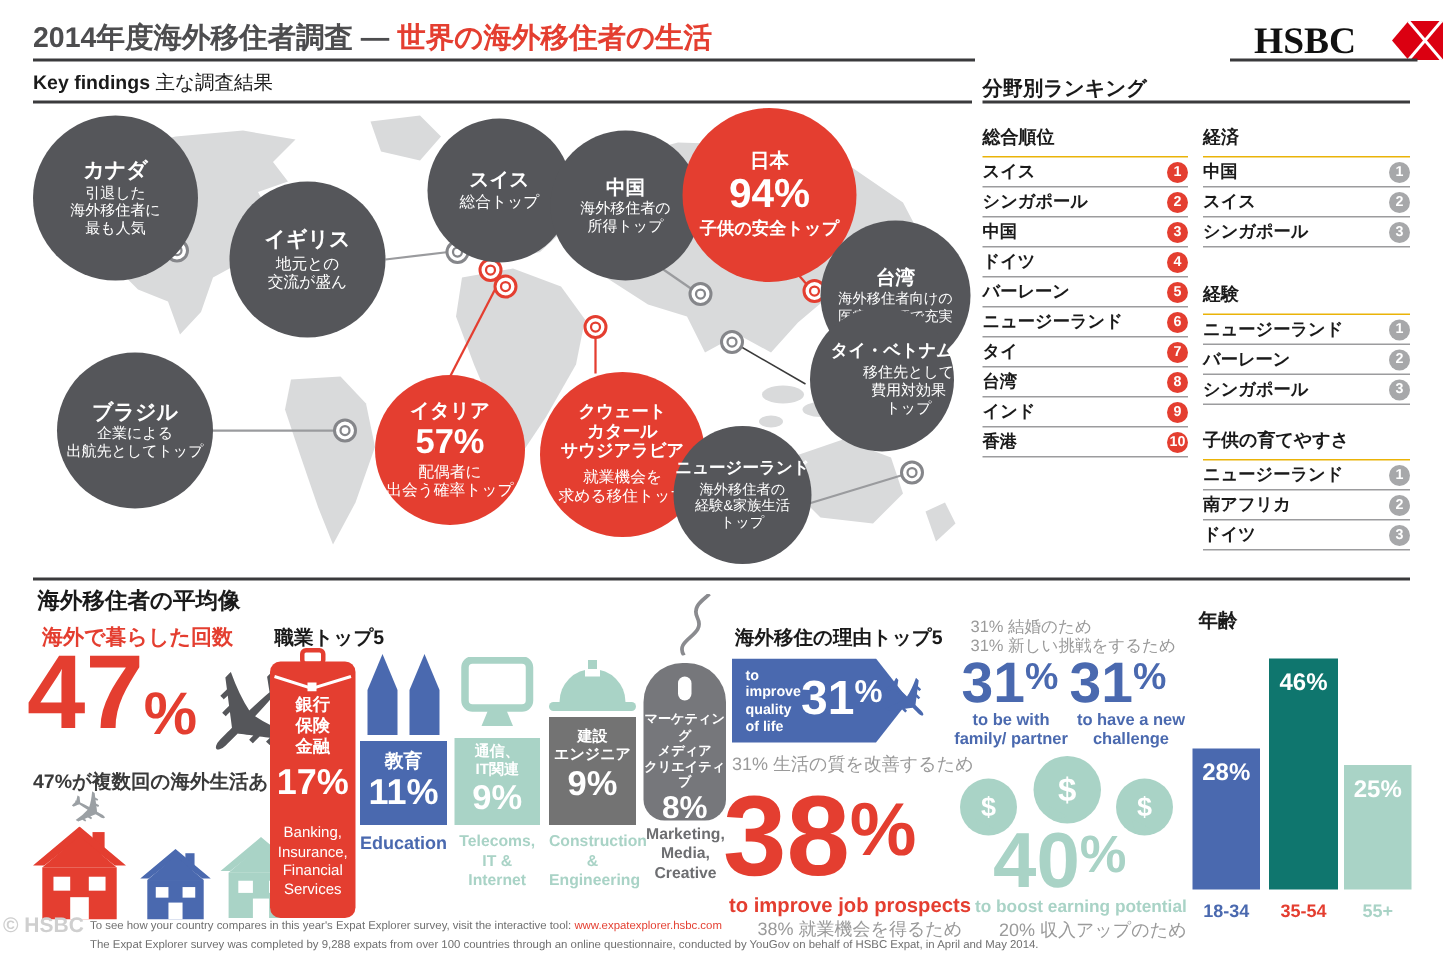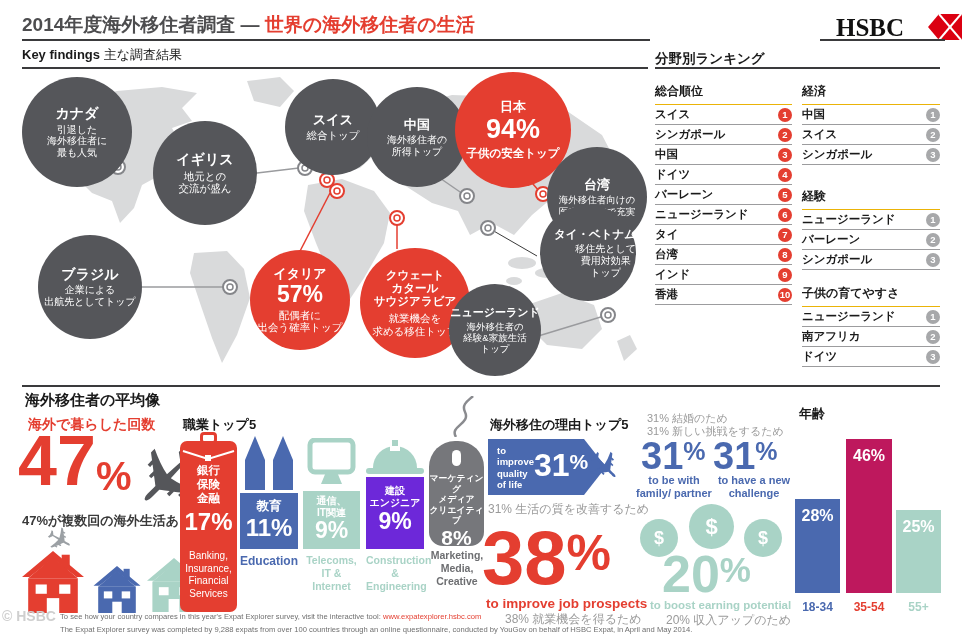--- a/index.html
+++ b/index.html
@@ -385,21 +385,21 @@
 Internet</div>
   </div>
 
   <div class="abs" style="left:366px; top:440px; width:58px;">
     <svg width="58" height="34" viewBox="0 0 58 34">
       <path d="M7,28 A22,22 0 0 1 51,28 Z" fill="#a9d3c6"></path>
       <rect x="24" y="2" width="10" height="9" fill="#fff"></rect>
       <rect x="26" y="0" width="6" height="6" fill="#a9d3c6"></rect>
       <rect x="0" y="28" width="58" height="6" rx="3" fill="#a9d3c6"></rect>
     </svg>
-    <div style="width:58px; height:72px; background:#6d28d9; color:#fff; text-align:center; padding-top:8px; margin-top:-1px;">
+    <div style="width:58px; height:72px; background:#737373; color:#fff; text-align:center; padding-top:8px; margin-top:-1px;">
       <div class="pre b" style="font-size:10px; line-height:1.15;">建設
 エンジニア</div>
       <div class="b" style="font-size:23px; line-height:1.15;">9%</div>
     </div>
     <div class="occ-label pre" style="color:#a9d3c6; font-size:10.5px; margin-top:5px;">Construction
 &amp;
 Engineering</div>
   </div>
 
   <div class="abs" style="left:429px; top:396px; width:56px;">
@@ -461,31 +461,31 @@
   <div class="pin" style="left:640px; top:519px; width:38px; height:38px; font-size:18px;">
       <span>$</span>
     </div>
   <div class="pin" style="left:689px; top:504px; width:45px; height:45px; font-size:22px;">
       <span>$</span>
     </div>
   <div class="pin" style="left:744px; top:519px; width:38px; height:38px; font-size:18px;">
       <span>$</span>
     </div>
   <div class="abs" style="left:662px; top:548px; color:#a9d3c6; font-weight:bold; display:flex;">
-    <span style="font-size:52px; line-height:1;">20</span>
+    <span style="font-size:52px; line-height:1;">40</span>
     <span style="font-size:35px; line-height:1; margin-top:4px;">%</span>
   </div>
   <div class="abs b" style="left:650px; top:599px; font-size:11.5px; color:#a9d3c6;">to boost earning potential</div>
   <div class="abs" style="left:666px; top:612px; font-size:12px; color:#9a9a9a;">20% 収入アップのため</div>
 
   <div class="abs b" style="left:799px; top:405px; font-size:13px; color:#1a1a1a;">年齢</div>
   <div class="bar" style="left:795px; top:499px; width:45px; height:94px; background:#4a69af;">
     <span>28%</span>
   </div>
-  <div class="bar" style="left:846px; top:439px; width:46px; height:154px; background:#be185d;">
+  <div class="bar" style="left:846px; top:439px; width:46px; height:154px; background:#0f766e;">
     <span>46%</span>
   </div>
   <div class="bar" style="left:896px; top:510px; width:45px; height:83px; background:#a9d3c6;">
     <span>25%</span>
   </div>
   <div class="axis-label" style="left:795px; top:600px; width:45px; color:#4a69af;">18-34</div>
   <div class="axis-label" style="left:846px; top:600px; width:46px; color:#e43e30;">35-54</div>
   <div class="axis-label" style="left:896px; top:600px; width:45px; color:#a9d3c6;">55+</div>
 
   <div class="abs b" style="left:2px; top:608px; font-size:14px; color:#cfcfcf;">© HSBC</div>

